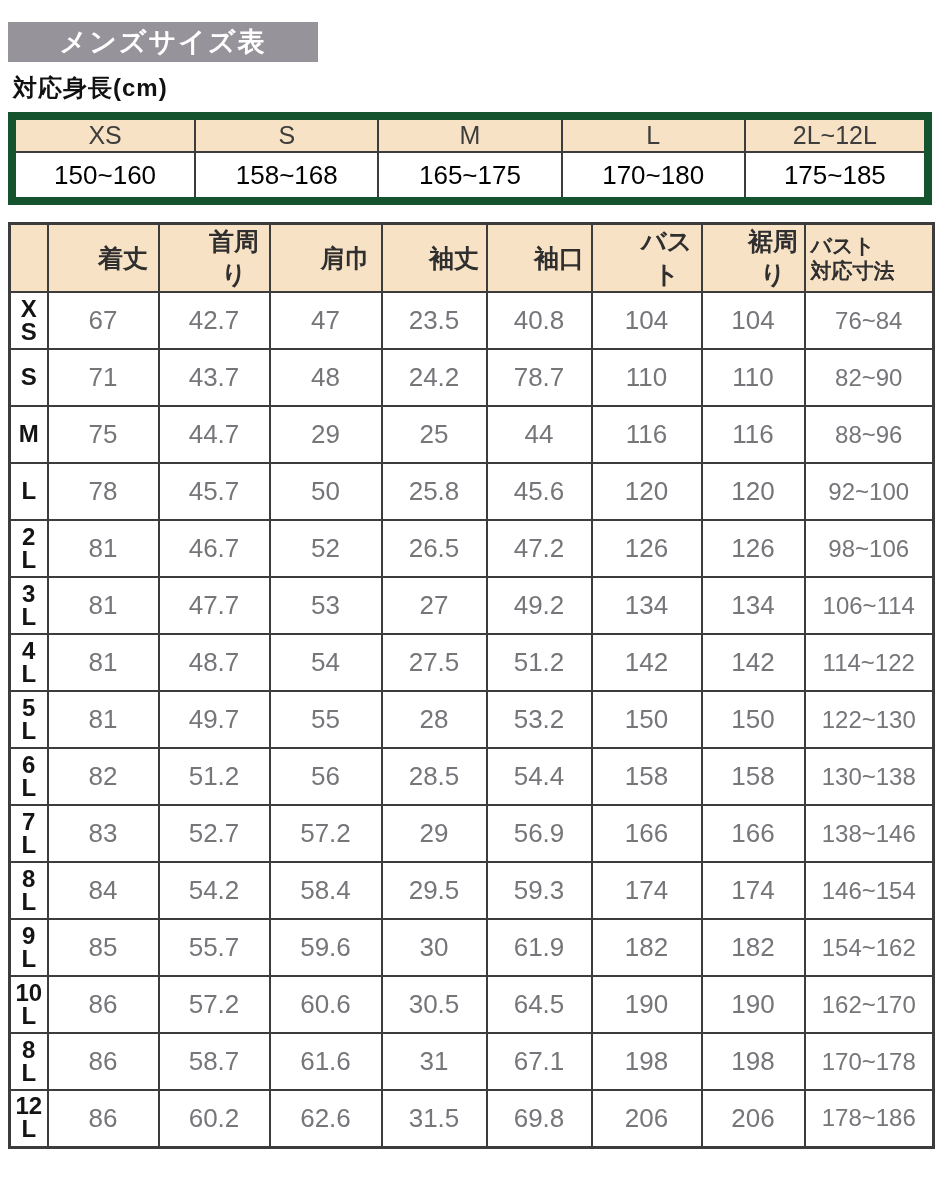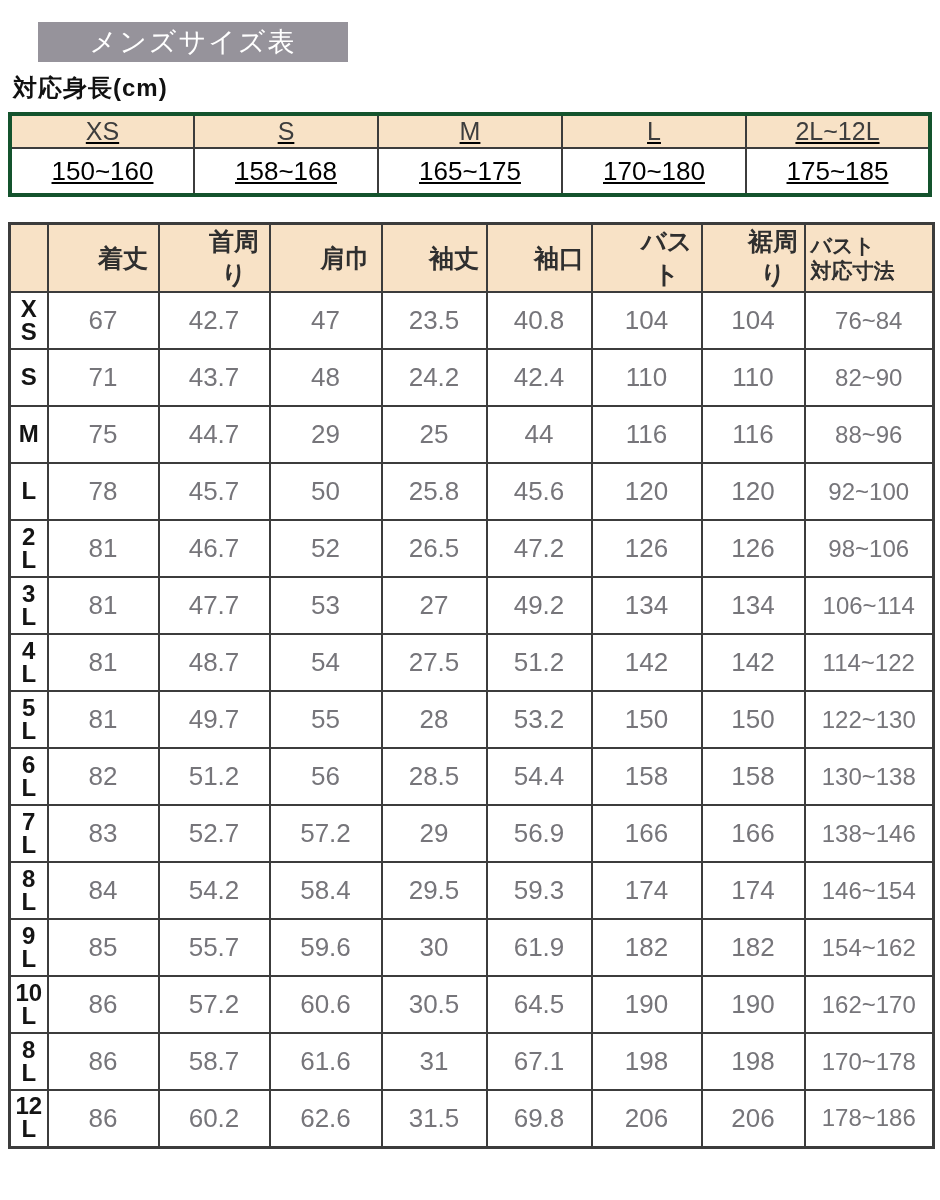--- a/index.html
+++ b/index.html
@@ -9,40 +9,38 @@
     background:#ffffff;
     font-family:"Liberation Sans","DejaVu Sans",sans-serif;
     overflow:hidden;
   }
   
   .title-bar{
     position:absolute;top:22px;left:8px;
     width:310px;height:40px;
     background:#96939b;
     color:#ffffff;
-    font-size:27px;font-weight:normal;
+    font-size:27px;font-weight:bold;
     line-height:40px;text-align:center;
     letter-spacing:2px;
-    margin-left:30px;
   }
   
   .subtitle{
     position:absolute;top:72px;left:13px;
     font-size:24px;font-weight:bold;color:#111111;
     letter-spacing:1px;
   }
   
   table{border-collapse:collapse;table-layout:fixed;}
   th,td{border:2px solid #3c3c3c;padding:0;overflow:hidden;}
   
   .height-table{
     position:absolute;top:112px;left:8px;
     width:924px;
-    border:4px solid #14532d;
-    text-decoration:underline;
+    border:8px solid #14532d;
   }
   .height-table th{
     background:#f8e2c6;
     height:31px;
     font-size:25px;font-weight:normal;color:#3d3d3d;
     text-align:center;vertical-align:middle;
   }
   .height-table td{
     background:#ffffff;
     height:44px;
@@ -150,21 +148,21 @@
         <td>104</td>
         <td>104</td>
         <td class="range">76~84</td>
       </tr>
       <tr>
         <th>S</th>
         <td>71</td>
         <td>43.7</td>
         <td>48</td>
         <td>24.2</td>
-        <td>42.4</td>
+        <td>78.7</td>
         <td>110</td>
         <td>110</td>
         <td class="range">82~90</td>
       </tr>
       <tr>
         <th>M</th>
         <td>75</td>
         <td>44.7</td>
         <td>29</td>
         <td>25</td>

